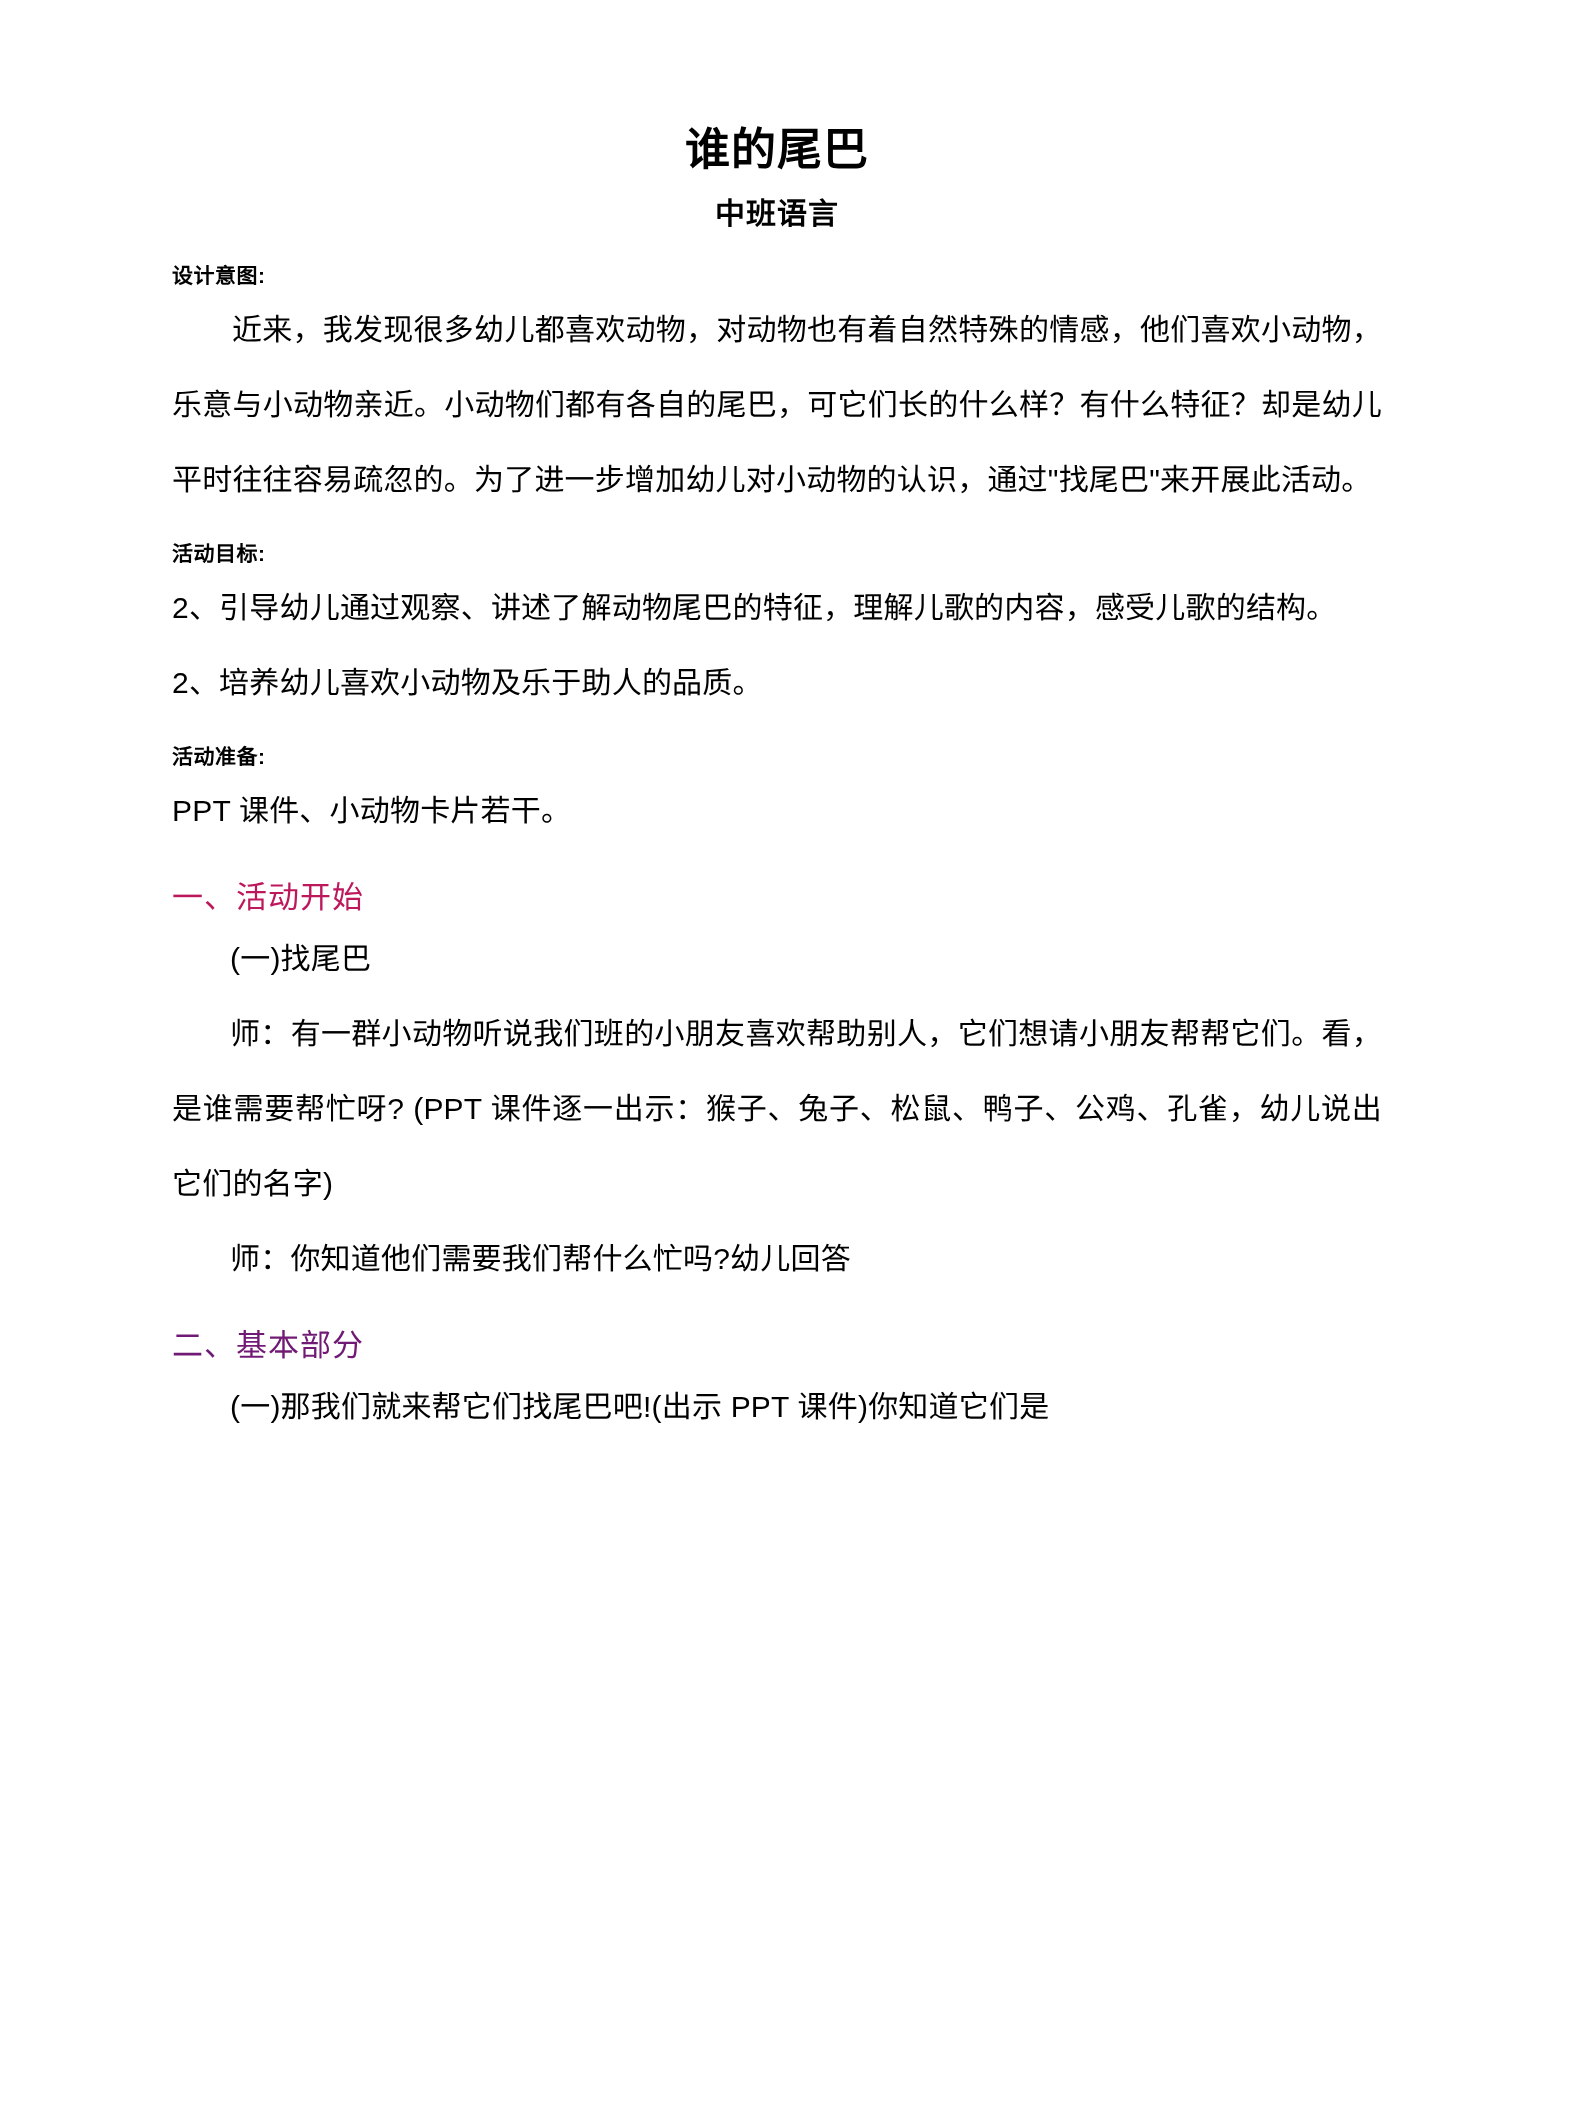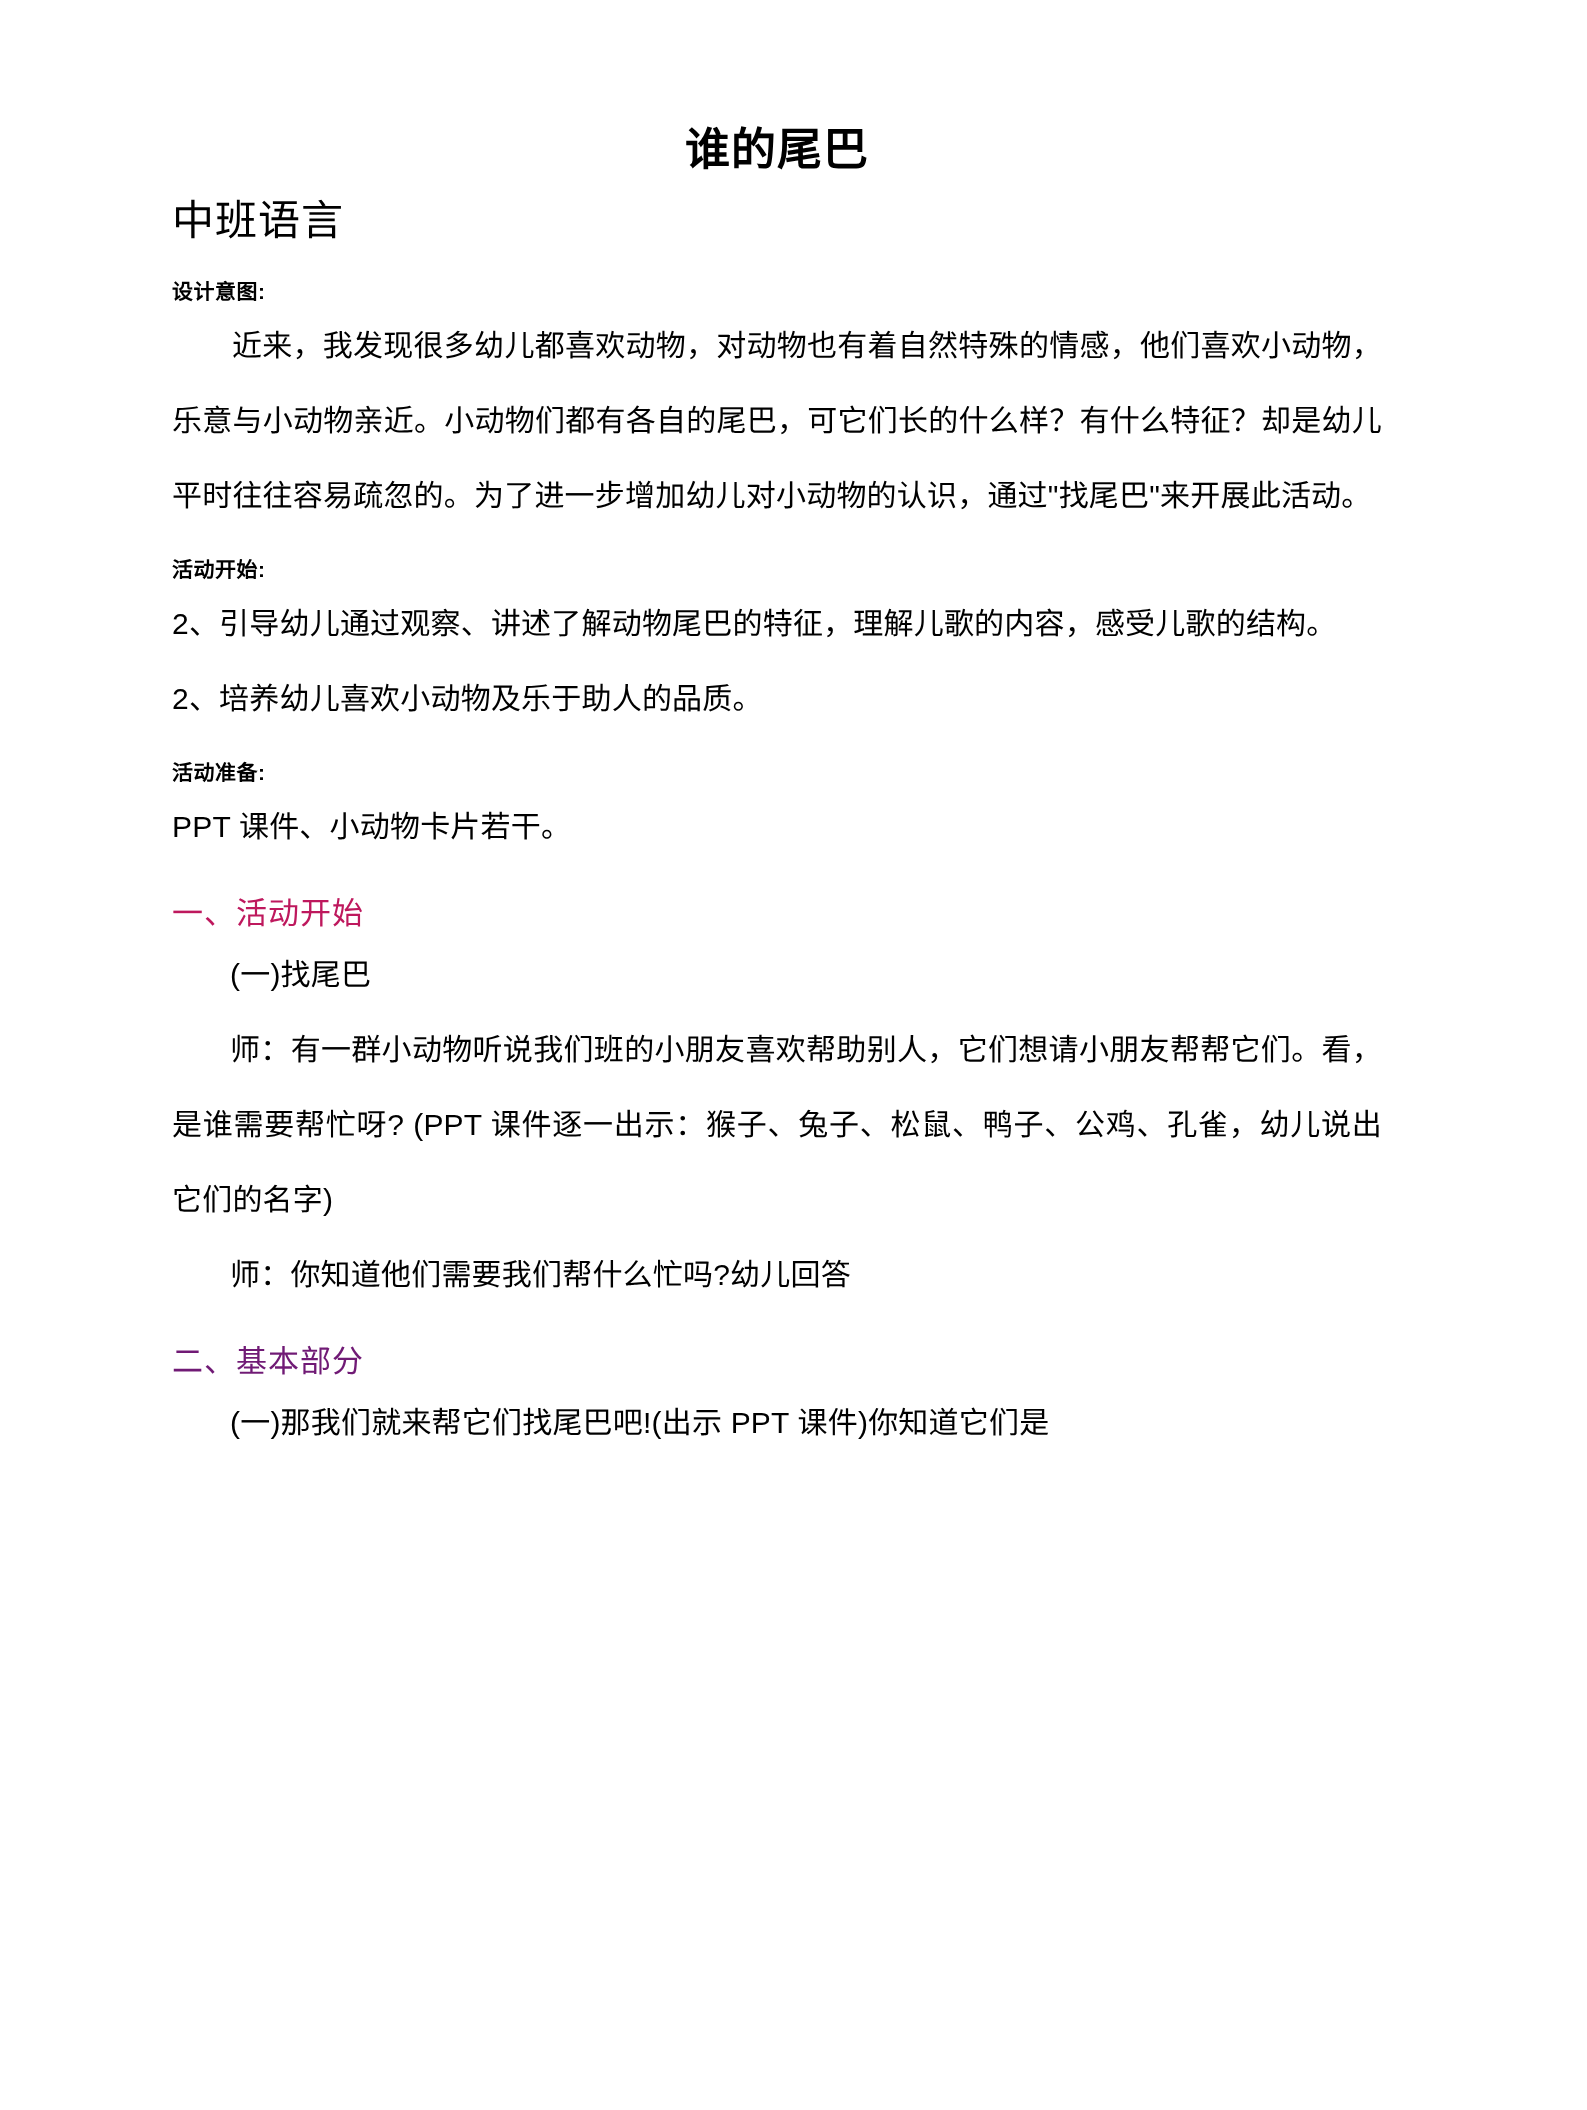--- a/index.html
+++ b/index.html
@@ -35,24 +35,24 @@
     padding-top: 110px;
     text-align: center;
     font-size: 45px;
     line-height: 1.25;
     font-weight: 700;
     letter-spacing: 1px;
   }
   .doc-subtitle {
     margin: 0;
     padding-top: 16px;
-    text-align: left;
-    font-size: 42px;
+    text-align: center;
+    font-size: 30px;
     line-height: 1.3;
-    font-weight: 400;
+    font-weight: 700;
     letter-spacing: 1px;
   }
 
   
   .heading {
     margin: 0;
     font-size: 21px;
     font-weight: 700;
     line-height: 1.0;
     padding-top: 32px;
@@ -91,21 +91,21 @@
 <div class="page" style="background: rgb(255, 255, 255);">
   <div class="content">
 
     <h1 class="doc-title">谁的尾巴</h1>
 
     <p class="doc-subtitle">中班语言</p>
 
     <h2 class="heading">设计意图:</h2>
     <p class="para indent">近来，我发现很多幼儿都喜欢动物，对动物也有着自然特殊的情感，他们喜欢小动物，乐意与小动物亲近。小动物们都有各自的尾巴，可它们长的什么样？有什么特征？却是幼儿平时往往容易疏忽的。为了进一步增加幼儿对小动物的认识，通过"找尾巴"来开展此活动。</p>
 
-    <h2 class="heading tight">活动开始:</h2>
+    <h2 class="heading tight">活动目标:</h2>
     <p class="para">2、引导幼儿通过观察、讲述了解动物尾巴的特征，理解儿歌的内容，感受儿歌的结构。</p>
     <p class="para">2、培养幼儿喜欢小动物及乐于助人的品质。</p>
 
     <h2 class="heading tight">活动准备:</h2>
     <p class="para">PPT 课件、小动物卡片若干。</p>
 
 
     <h3 class="heading-accent" style="color: #be185d;">一、活动开始</h3>
 
     <p class="para indent-half">(一)找尾巴</p>

